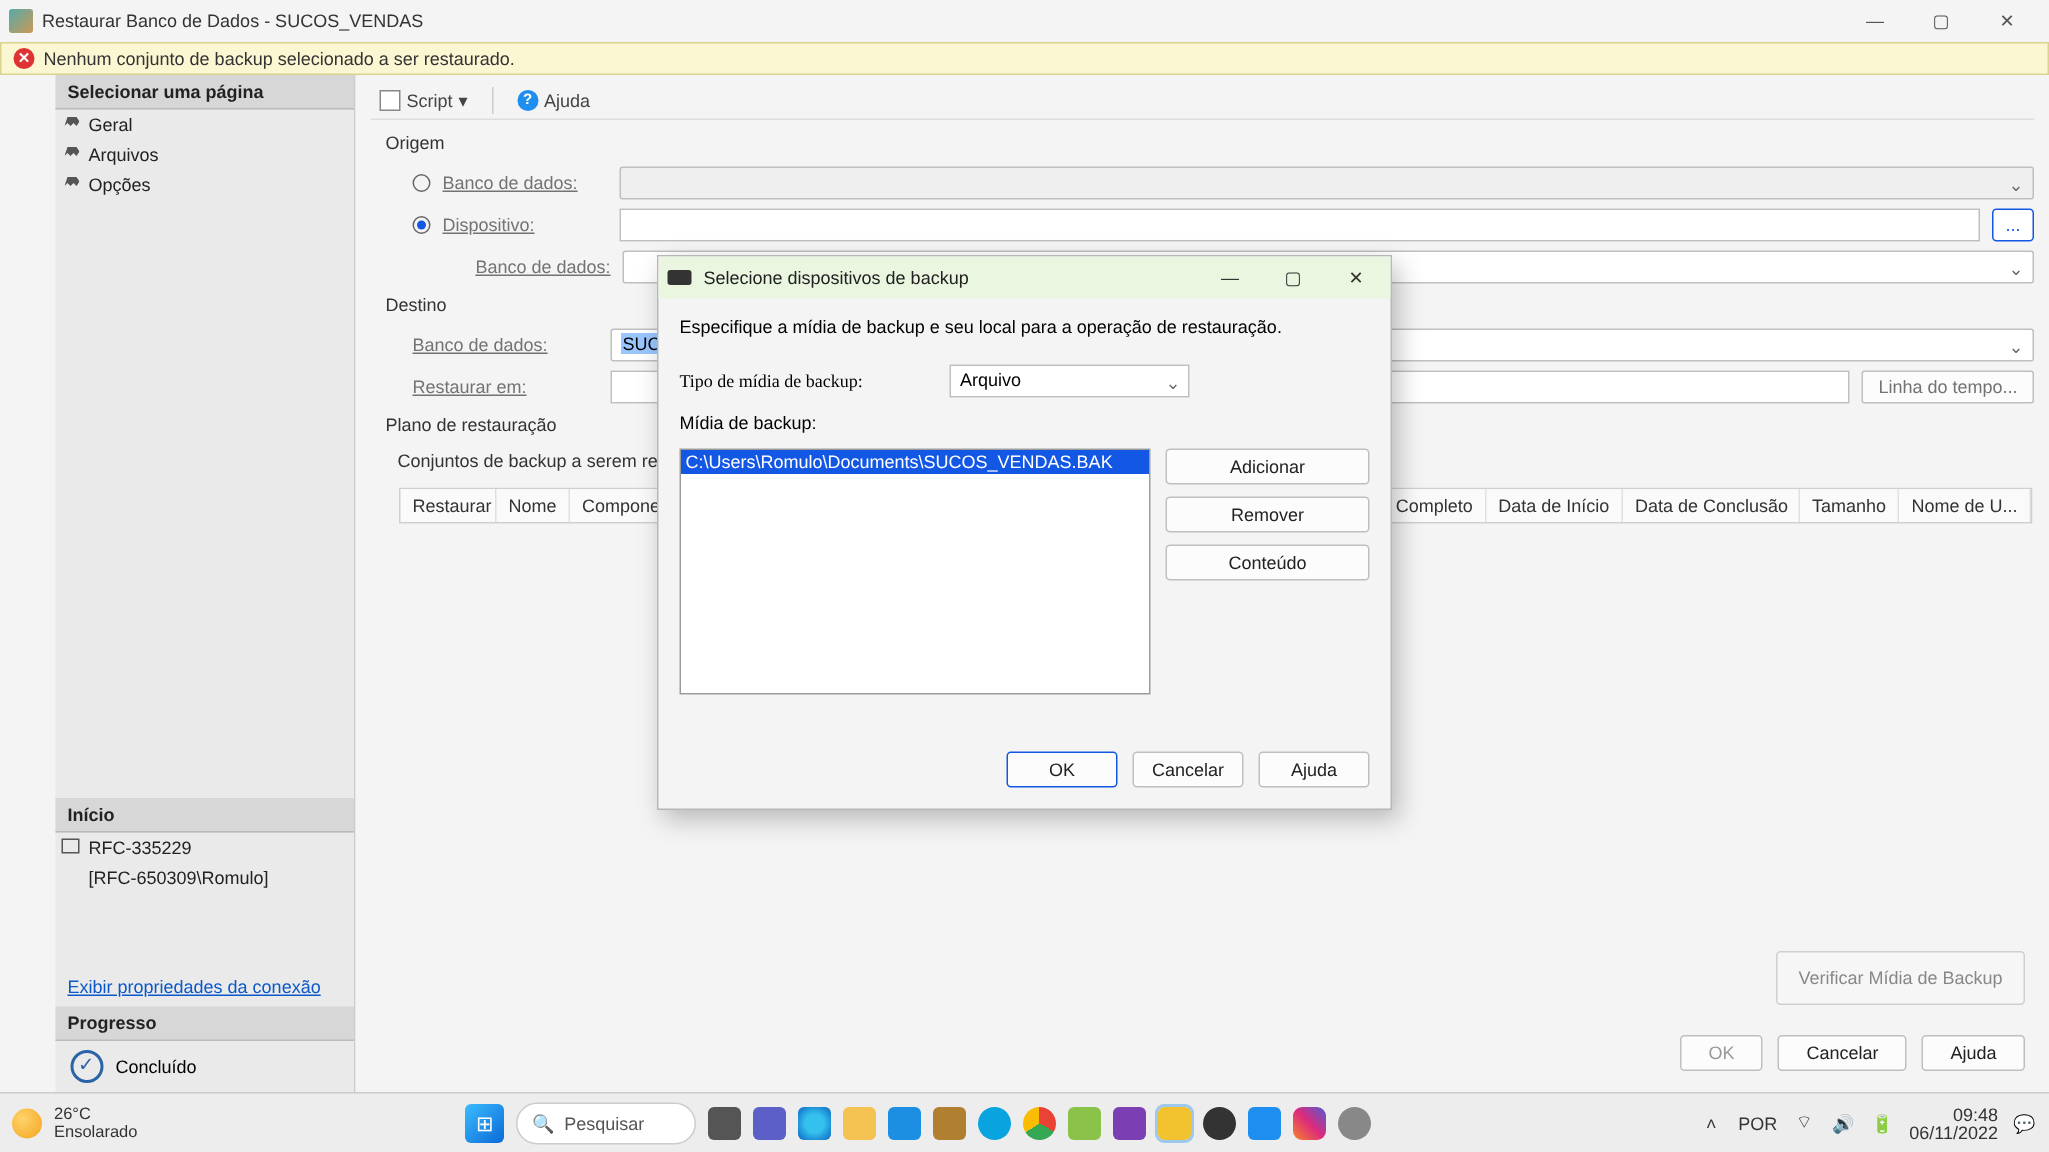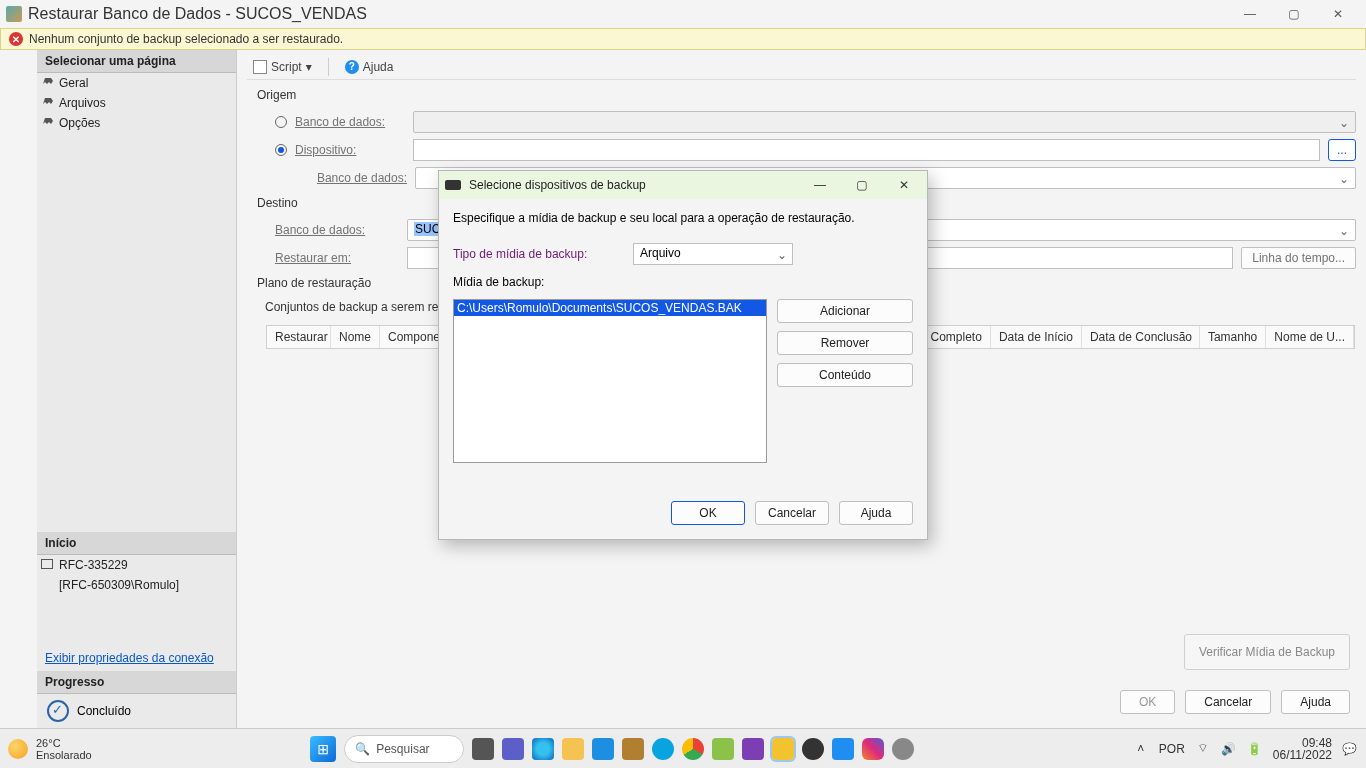--- a/index.html
+++ b/index.html
@@ -1,21 +1,21 @@
 <!DOCTYPE html>
 <html><head>
 <meta charset="utf-8">
 <style>
 * { margin: 0; padding: 0; box-sizing: border-box; font-family: "Segoe UI", Tahoma, sans-serif; font-size: 12px; }
 html, body { width: 1366px; height: 768px; overflow: hidden; background: #d8d8d8; }
 
 .window { position: absolute; left: 0; top: 0; right: 0; bottom: 40px; background: #f4f4f4; display: flex; flex-direction: column; }
 .titlebar { height: 28px; display: flex; align-items: center; padding: 0 6px; background: #f4f4f4; }
 .titlebar .app-icon { width: 16px; height: 16px; margin-right: 6px; background: linear-gradient(135deg,#5aa,#c95); border-radius: 2px; }
-.titlebar .title { flex: 1; color: #333; font-size: 16px; }
+.titlebar .title { flex: 1; color: #333; font-size: 12px; }
 .titlebar .win-btn { width: 44px; height: 28px; display: flex; align-items: center; justify-content: center; color: #555; }
 
 .warning-bar { height: 22px; background: #fbf7d2; border: 1px solid #d9d38c; display: flex; align-items: center; padding: 0 8px; gap: 6px; }
 .warning-bar .icon { width: 14px; height: 14px; border-radius: 50%; background: #d33; color: #fff; display: flex; align-items: center; justify-content: center; font-size: 10px; font-weight: bold; }
 .warning-bar .text { color: #333; }
 
 .body { flex: 1; display: flex; min-height: 0; padding-left: 37px; }
 
 .sidebar { width: 200px; background: #eaeaea; border-right: 1px solid #ccc; display: flex; flex-direction: column; }
 .side-head { background: #d7d7d7; padding: 4px 8px; font-weight: 600; color: #222; border-bottom: 1px solid #bbb; }
@@ -60,21 +60,21 @@
 .verify-row .btn { height: 36px; padding: 0 14px; border: 1px solid #cfcfcf; background: #f6f6f6; border-radius: 3px; color: #888; }
 
 
 .dialog { position: absolute; left: 438px; top: 170px; width: 490px; height: 370px; background: #f4f4f4; border: 1px solid #b7b7b7; box-shadow: 4px 6px 16px rgba(0,0,0,.25); display: flex; flex-direction: column; }
 .dlg-title { height: 28px; display: flex; align-items: center; background: #eaf6e0; padding: 0 6px; gap: 8px; }
 .dlg-title .drive-ico { width: 16px; height: 10px; background: #333; border-radius: 2px; }
 .dlg-title .t { flex: 1; color: #222; }
 .dlg-title .wbtn { width: 34px; height: 22px; display: flex; align-items: center; justify-content: center; color: #333; }
 .dlg-body { padding: 12px 14px; display: flex; flex-direction: column; gap: 10px; }
 .dlg-row { display: flex; align-items: center; gap: 10px; }
-.dlg-row .lbl { width: 170px; color: #701a75; }
+.dlg-row .lbl { width: 170px; color: #000000; font-family: Liberation Serif, serif; }
 .dlg-row .combo { width: 160px; height: 22px; border: 1px solid #bfbfbf; background: #fff; position: relative; padding: 2px 18px 2px 6px; }
 .dlg-row .combo .chev { position: absolute; right: 5px; top: 4px; color: #666; }
 .dlg-media-area { display: flex; gap: 10px; }
 .listbox { width: 340px; height: 164px; border: 1px solid #9a9a9a; background: #fff; overflow: hidden; }
 .listbox .item-sel { background: #1357e5; color: #fff; padding: 1px 3px; white-space: nowrap; overflow: hidden; text-overflow: ellipsis; }
 .dlg-btn-col { display: flex; flex-direction: column; gap: 8px; }
 .dlg-btn { width: 136px; height: 24px; border: 1px solid #bfbfbf; background: #fcfcfc; border-radius: 3px; color: #222; }
 .dlg-footer { margin-top: auto; display: flex; justify-content: flex-end; gap: 10px; padding: 10px 14px 14px; }
 .dlg-footer .btn { width: 74px; height: 24px; border: 1px solid #bfbfbf; background: #fcfcfc; border-radius: 3px; color: #222; }
 .dlg-footer .btn.primary { border: 1px solid #1357e5; }

